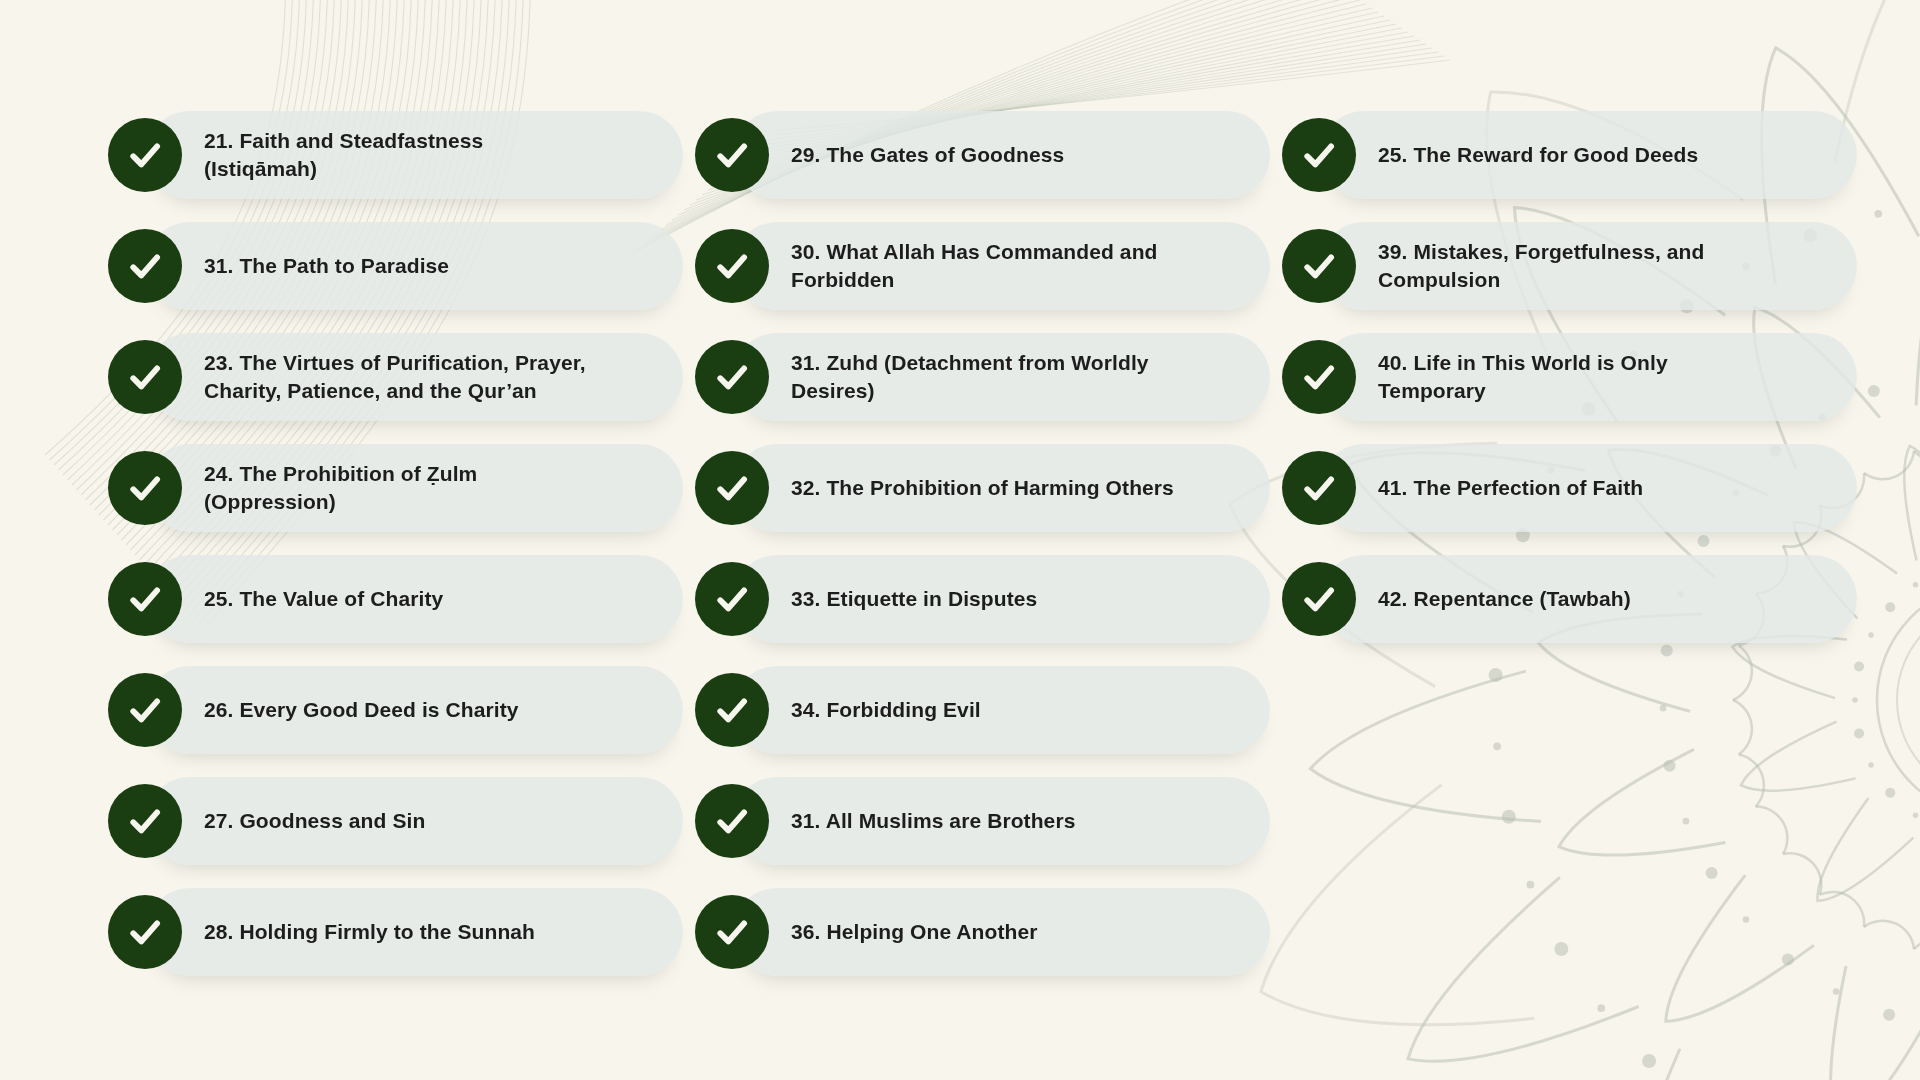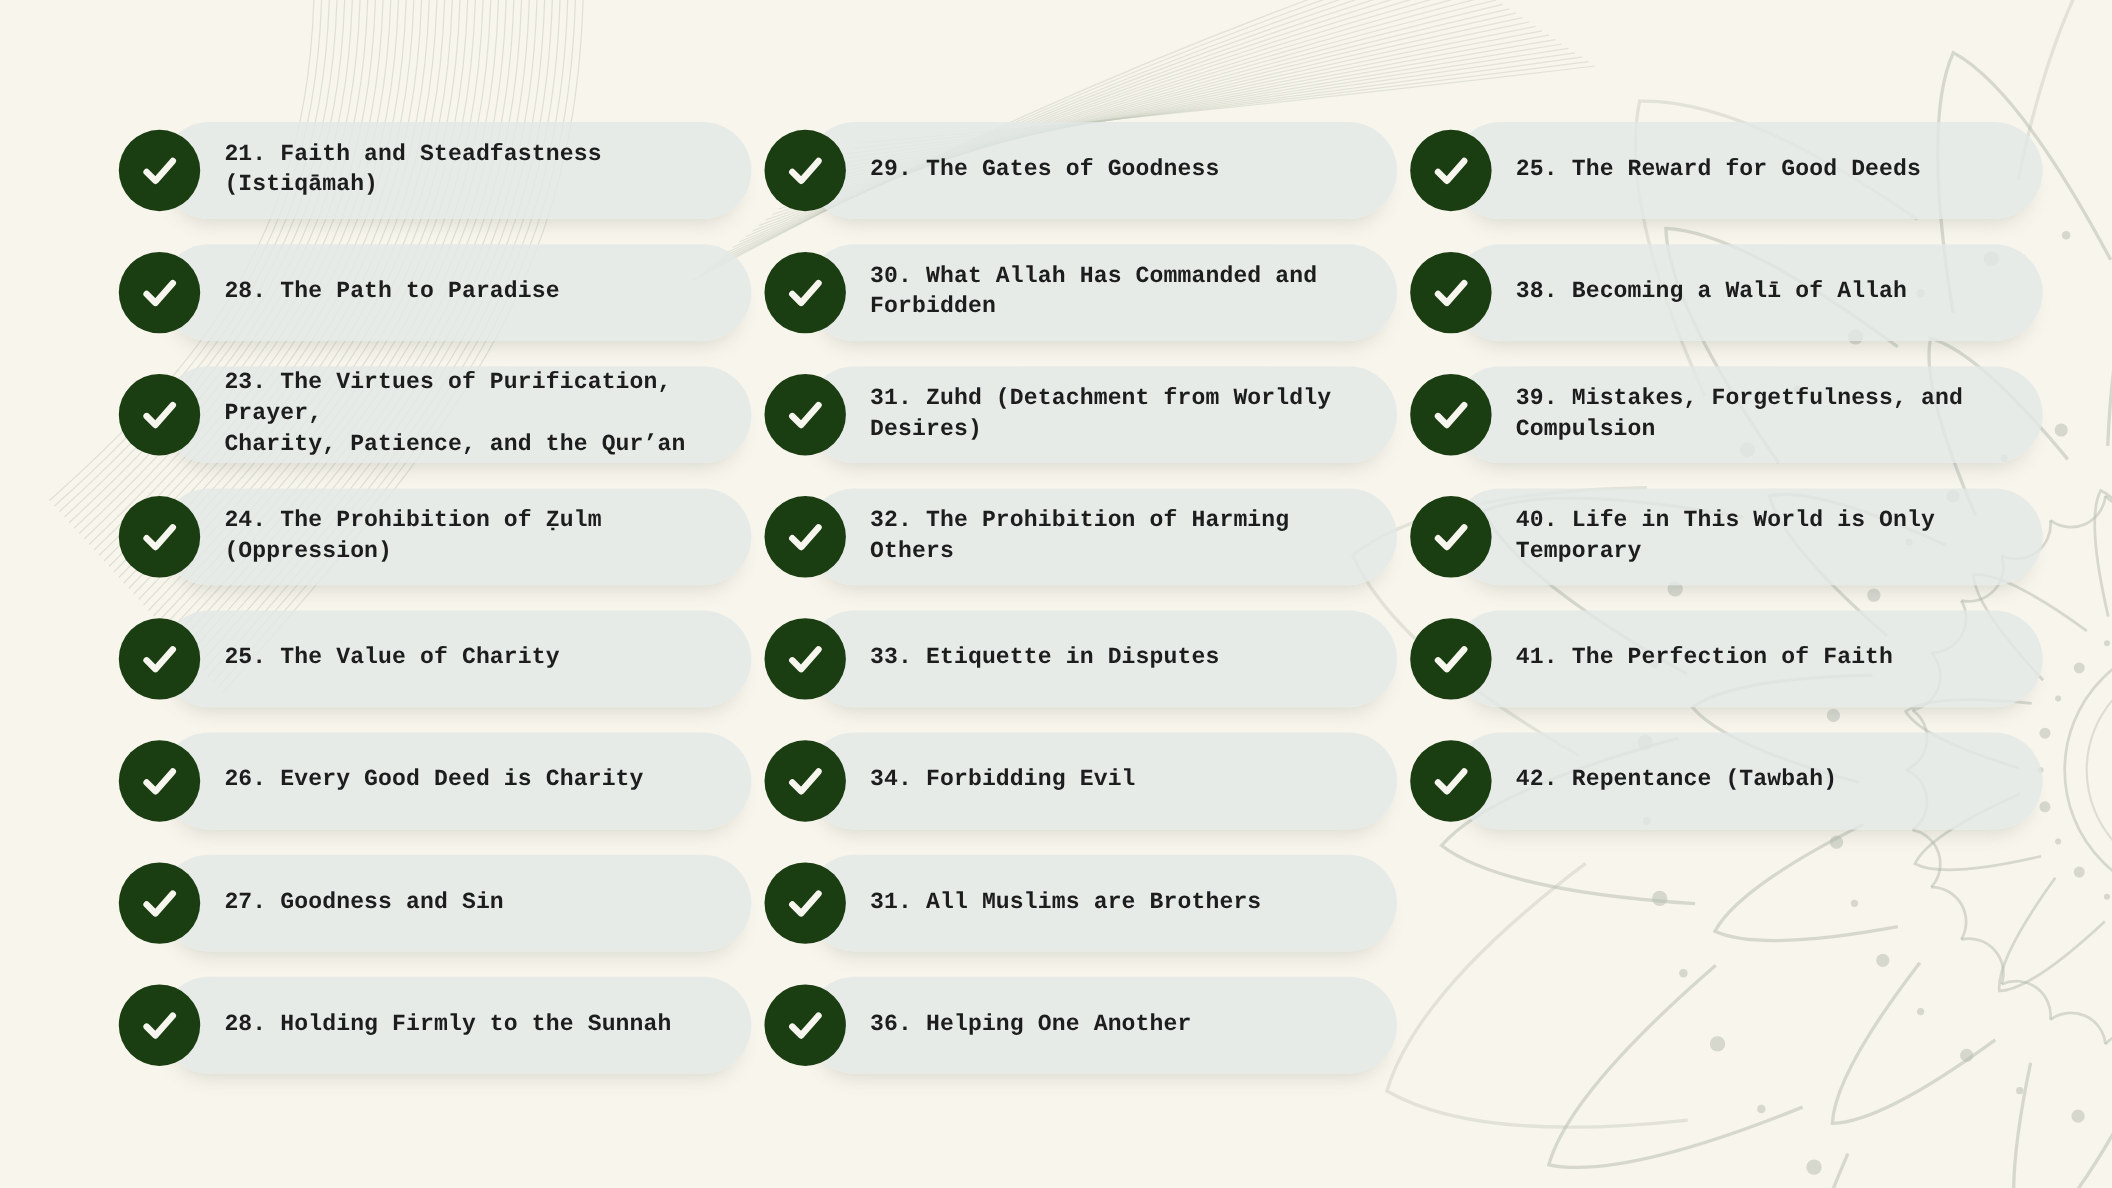--- a/index.html
+++ b/index.html
@@ -6,21 +6,21 @@
     margin: 0;
     padding: 0;
     background: #f8f5ec;
   }
   .canvas {
     position: relative;
     width: 1920px;
     height: 1080px;
     background: #f8f5ec;
     overflow: hidden;
-    font-family: Liberation Mono, monospace;
+    font-family: Liberation Sans, sans-serif;
   }
   svg.ornament {
     position: absolute;
     left: 0;
     top: 0;
     width: 1920px;
     height: 1080px;
     pointer-events: none;
   }
   #swirl-ornament { z-index: 0; }
@@ -357,21 +357,21 @@
     </div>
     <div class="badge" style="background: rgb(27, 61, 18);">
       <svg viewBox="0 0 24 24">
         <path d="M5.6 12.7 L10 17.1 L18.6 7.3" stroke="#f6f6ef"></path>
       </svg>
     </div>
   </div>
 
   <div class="item">
     <div class="pill">
-      <span class="label">28. The Path to Paradise</span>
+      <span class="label">31. The Path to Paradise</span>
     </div>
     <div class="badge" style="background: rgb(27, 61, 18);">
       <svg viewBox="0 0 24 24">
         <path d="M5.6 12.7 L10 17.1 L18.6 7.3" stroke="#f6f6ef"></path>
       </svg>
     </div>
   </div>
 
   <div class="item">
     <div class="pill">
@@ -537,30 +537,20 @@
     <div class="pill">
       <span class="label">25. The Reward for Good Deeds</span>
     </div>
     <div class="badge" style="background: rgb(27, 61, 18);">
       <svg viewBox="0 0 24 24">
         <path d="M5.6 12.7 L10 17.1 L18.6 7.3" stroke="#f6f6ef"></path>
       </svg>
     </div>
   </div>
 
-  <div class="item">
-    <div class="pill">
-      <span class="label">38. Becoming a Walī of Allah</span>
-    </div>
-    <div class="badge" style="background: rgb(27, 61, 18);">
-      <svg viewBox="0 0 24 24">
-        <path d="M5.6 12.7 L10 17.1 L18.6 7.3" stroke="#f6f6ef"></path>
-      </svg>
-    </div>
-  </div>
 
   <div class="item">
     <div class="pill">
       <span class="label">39. Mistakes, Forgetfulness, and
 Compulsion</span>
     </div>
     <div class="badge" style="background: rgb(27, 61, 18);">
       <svg viewBox="0 0 24 24">
         <path d="M5.6 12.7 L10 17.1 L18.6 7.3" stroke="#f6f6ef"></path>
       </svg>

